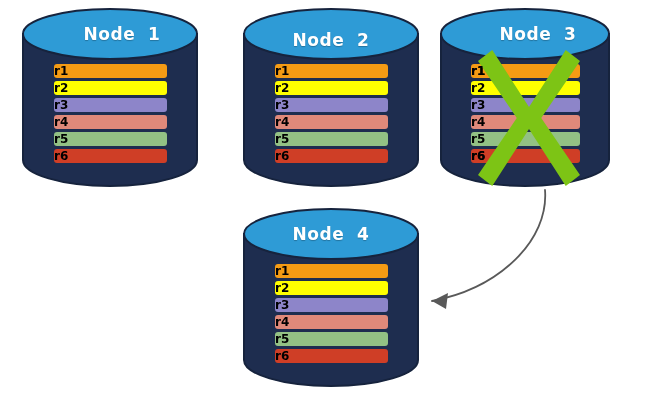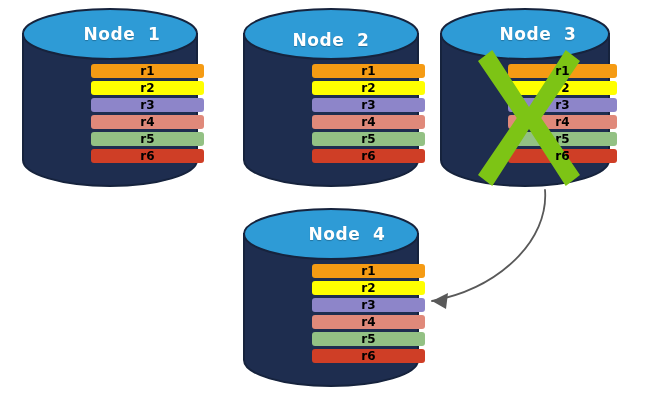--- a/index.html
+++ b/index.html
@@ -50,23 +50,22 @@
   }
   .row {
     position: absolute;
     height: 14px;
     border-radius: 3px;
     box-sizing: border-box;
     color: #000000;
     font-size: 12px;
     font-weight: bold;
     line-height: 14px;
-    text-align: center;
+    text-align: left;
     font-family: "DejaVu Sans", sans-serif;
-    margin-left: 37px;
   }
 
   
   .xmark {
     position: absolute;
     pointer-events: none;
   }
 
   
   .arrow-svg {
@@ -126,21 +125,21 @@
           <div class="row" style="left: 31px; width: 109px; top: 107px; background: rgb(224, 137, 122);">r4</div>
           <div class="row" style="left: 31px; width: 109px; top: 124px; background: rgb(147, 193, 132);">r5</div>
           <div class="row" style="left: 31px; width: 109px; top: 141px; background: rgb(207, 62, 38);">r6</div>
         </div>
         <svg class="xmark" width="102" height="136" viewBox="0 0 100 100" preserveAspectRatio="none" style="left: 38px; top: 42px;">
           <path d="M 0 8 L 14 0 L 50 42 L 86 0 L 100 8 L 62 50 L 100 92 L 86 100 L 50 58 L 14 100 L 0 92 L 38 50 Z" fill="#7DC415"></path>
         </svg>
         <div class="row" style="left: 31px; width: 109px; top: 56px; background: transparent;">r1</div>
         <div class="row" style="left: 31px; width: 109px; top: 141px; background: transparent;">r6</div>
       </div>
-      <div class="node" style="left: 243px; top: 208px; width: 176px; height: 178px; padding-left: 32px;">
+      <div class="node" style="left: 243px; top: 208px; width: 176px; height: 178px;">
         <svg class="node-svg" width="176" height="178" viewBox="0 0 176 178">
           <path d="M 1 26 L 1 152 A 87 26 0 0 0 175 152 L 175 26 Z" fill="#1E2D4F" stroke="#16233D" stroke-width="2"></path>
           <ellipse cx="88" cy="26" rx="87" ry="25" fill="#2E9BD6" stroke="#16233D" stroke-width="2"></ellipse>
         </svg>
         <div class="node-title" style="top: 16px;">Node  4</div>
         <div class="rows">
           <div class="row" style="left: 32px; width: 113px; top: 56px; background: rgb(245, 155, 20);">r1</div>
           <div class="row" style="left: 32px; width: 113px; top: 73px; background: rgb(255, 255, 0);">r2</div>
           <div class="row" style="left: 32px; width: 113px; top: 90px; background: rgb(141, 133, 201);">r3</div>
           <div class="row" style="left: 32px; width: 113px; top: 107px; background: rgb(224, 137, 122);">r4</div>

